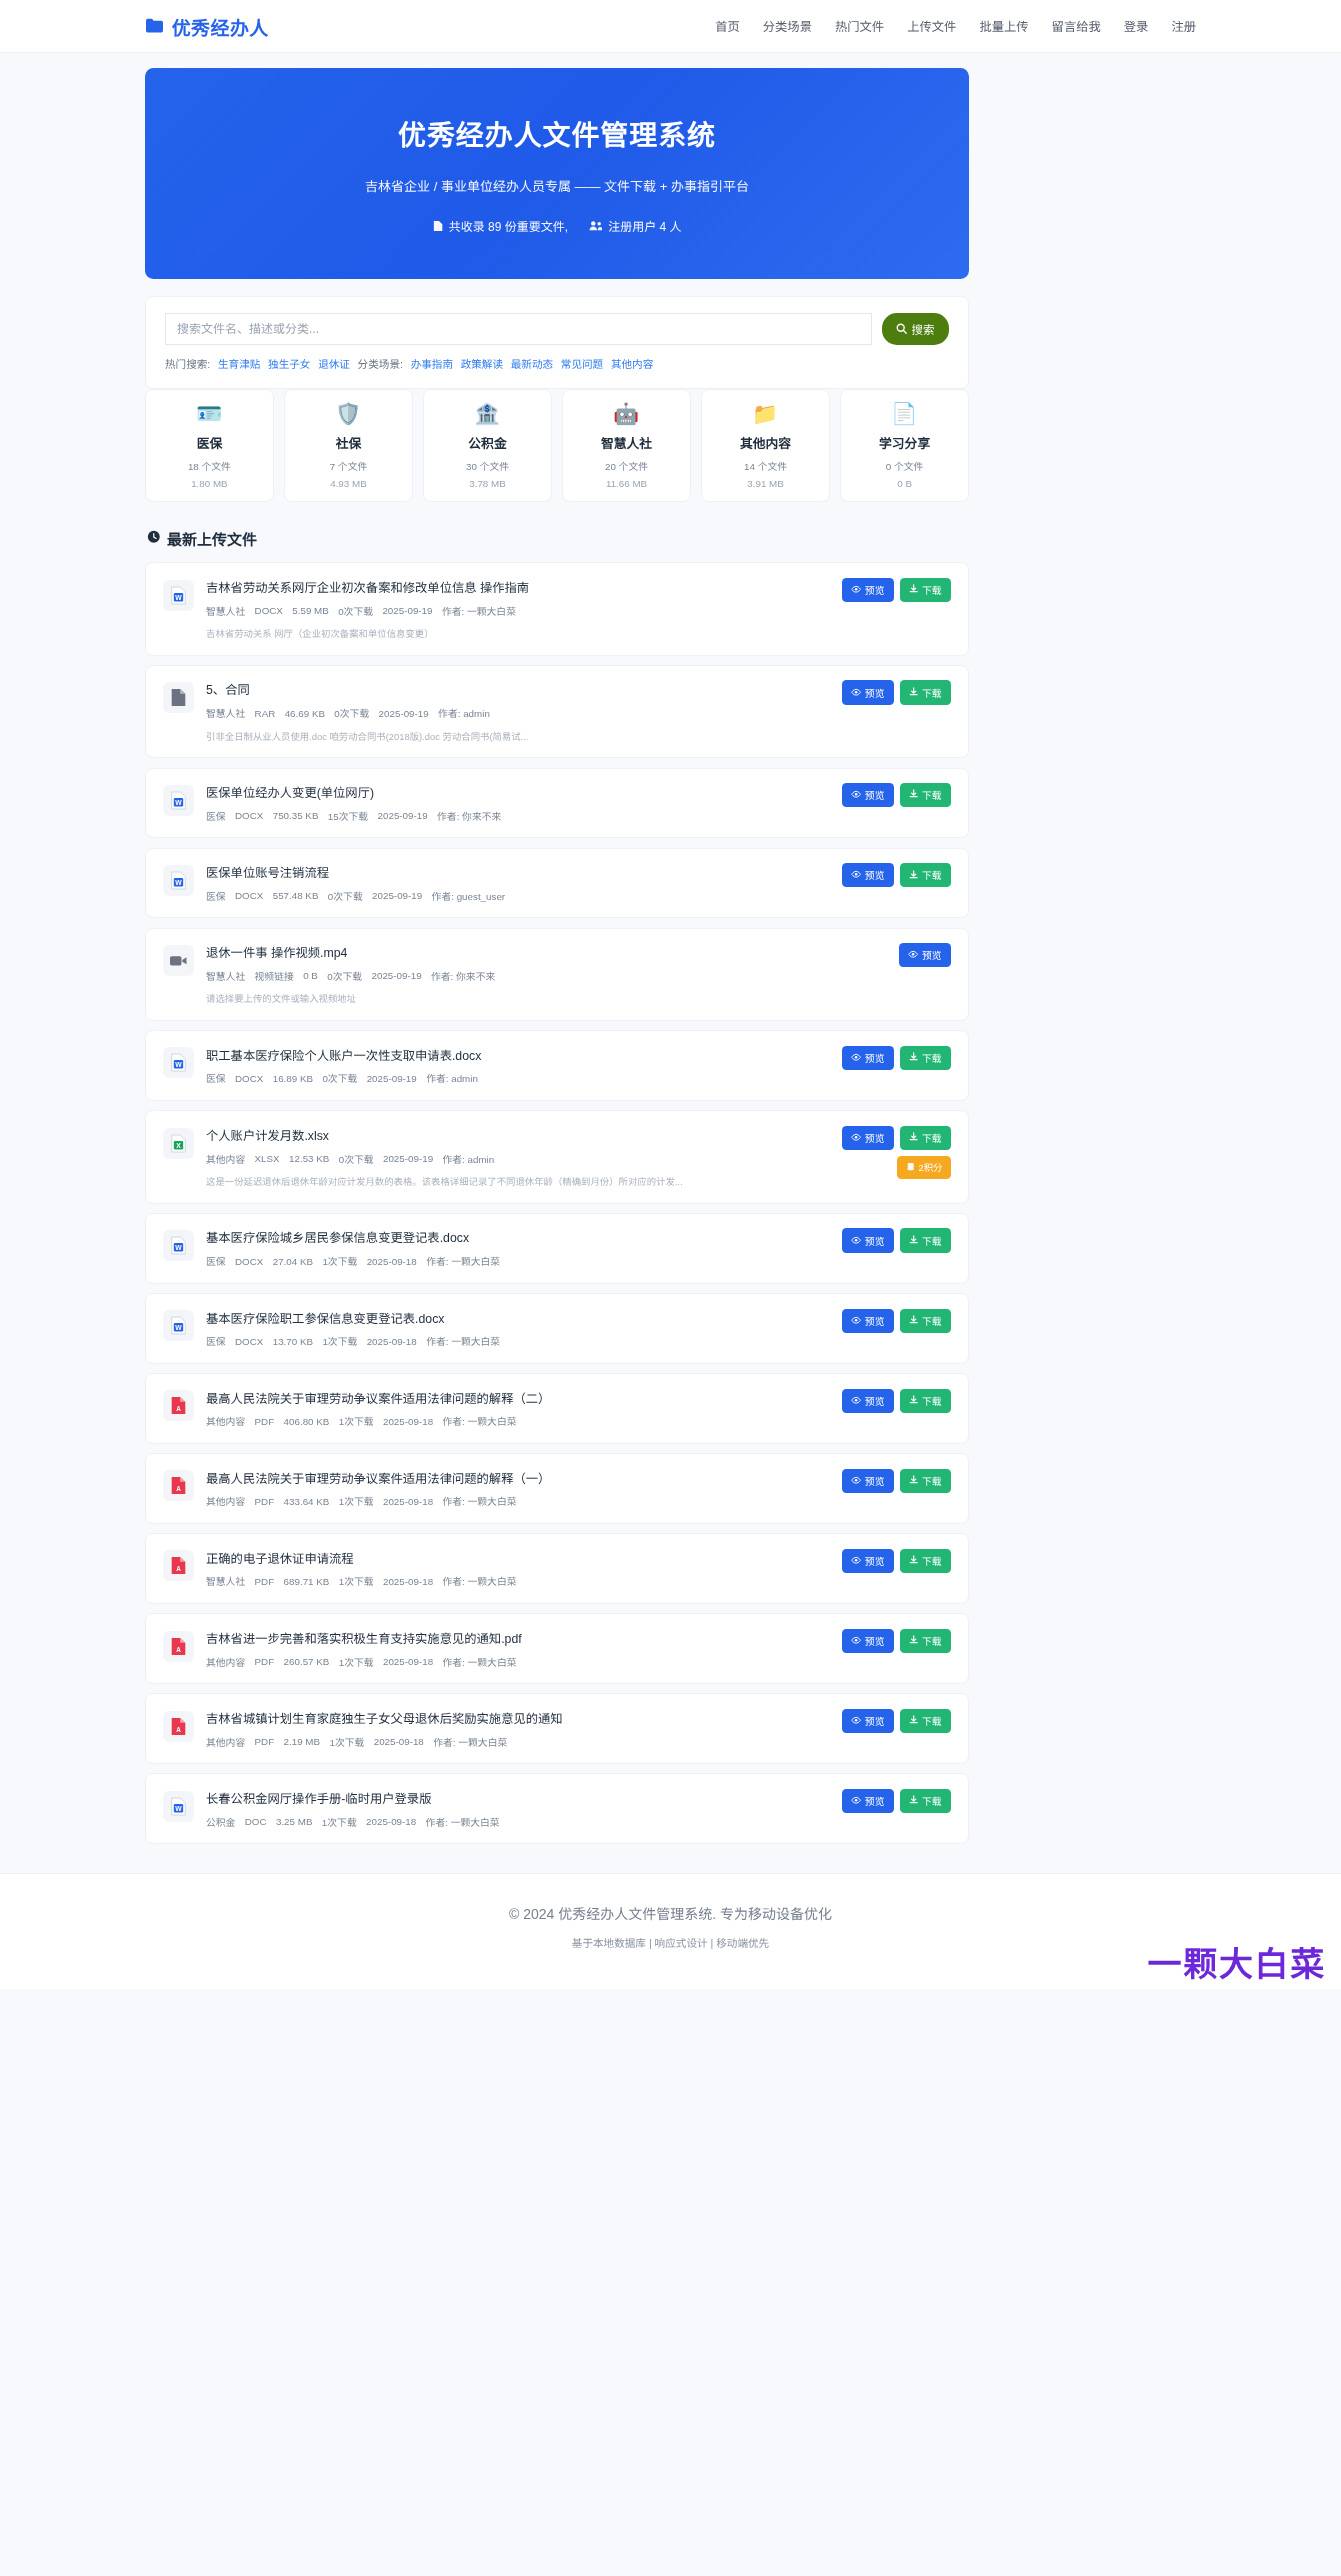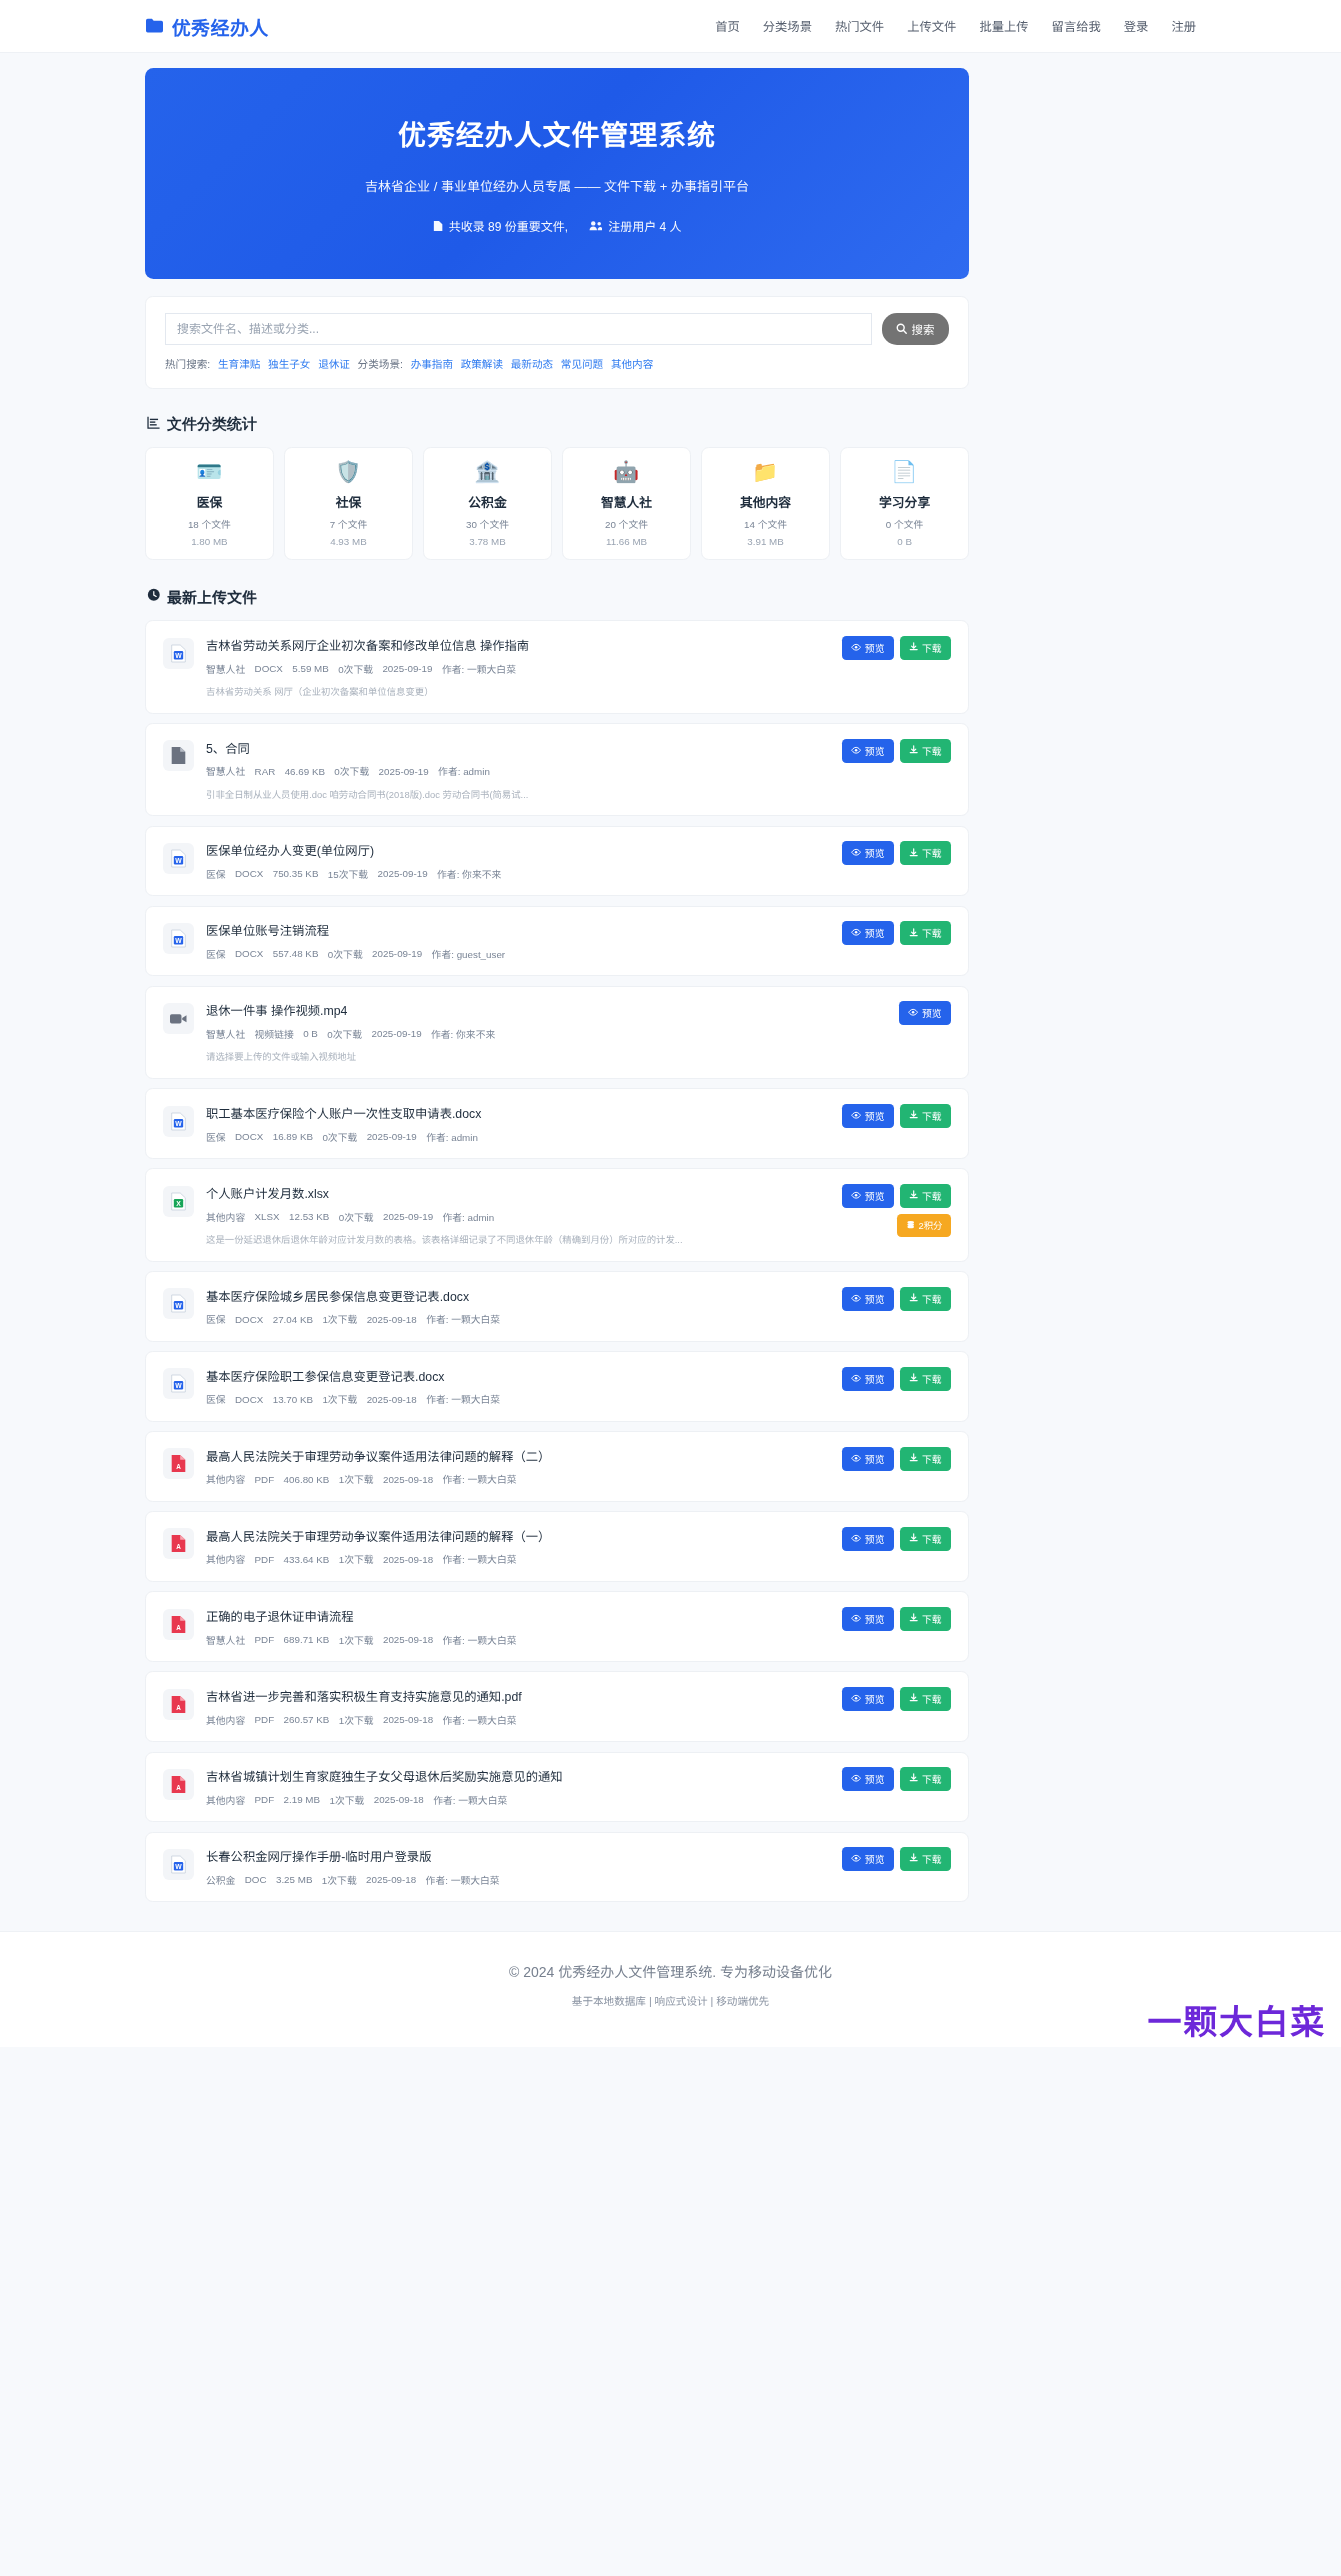--- a/index.html
+++ b/index.html
@@ -101,21 +101,21 @@
     font-size: 12px;
     color: #8b5cf6;
     font-family: inherit;
     outline: none;
     background: #fff;
   }
   .search-input::placeholder { color: #9aa4b2; }
   .search-btn {
     height: 32px;
     padding: 0 14.5px;
-    background: #737373;
+    background: #4d7c0f;
     color: #fff;
     border: none;
     border-radius: 15px;
     font-size: 11.5px;
     font-family: inherit;
     display: inline-flex;
     align-items: center;
     gap: 4.3px;
     cursor: pointer;
   }
@@ -342,31 +342,20 @@
       <a href="#">退休证</a>
       <span class="lbl">分类场景:</span>
       <a href="#">办事指南</a>
       <a href="#">政策解读</a>
       <a href="#">最新动态</a>
       <a href="#">常见问题</a>
       <a href="#">其他内容</a>
     </div>
   </section>
 
-  <div class="section-title">
-    <span>
-      <svg width="13.6" height="13.6" viewBox="0 0 16 16">
-          <path d="M1.2 1v13.4h13.6" fill="none" stroke="#1f2d3d" stroke-width="1.5"></path>
-          <rect x="3.4" y="3.2" width="9.6" height="1.6" fill="#1f2d3d"></rect>
-          <rect x="3.4" y="6.4" width="6.4" height="1.6" fill="#1f2d3d"></rect>
-          <rect x="3.4" y="9.6" width="8" height="1.6" fill="#1f2d3d"></rect>
-        </svg>
-    </span>
-    <span>文件分类统计</span>
-  </div>
 
   <div class="cat-grid">
     <div class="cat-card">
       <div class="cat-emoji">🪪</div>
       <div class="cat-name">医保</div>
       <div class="cat-count">18 个文件</div>
       <div class="cat-size">1.80 MB</div>
     </div>
     <div class="cat-card">
       <div class="cat-emoji">🛡️</div>

